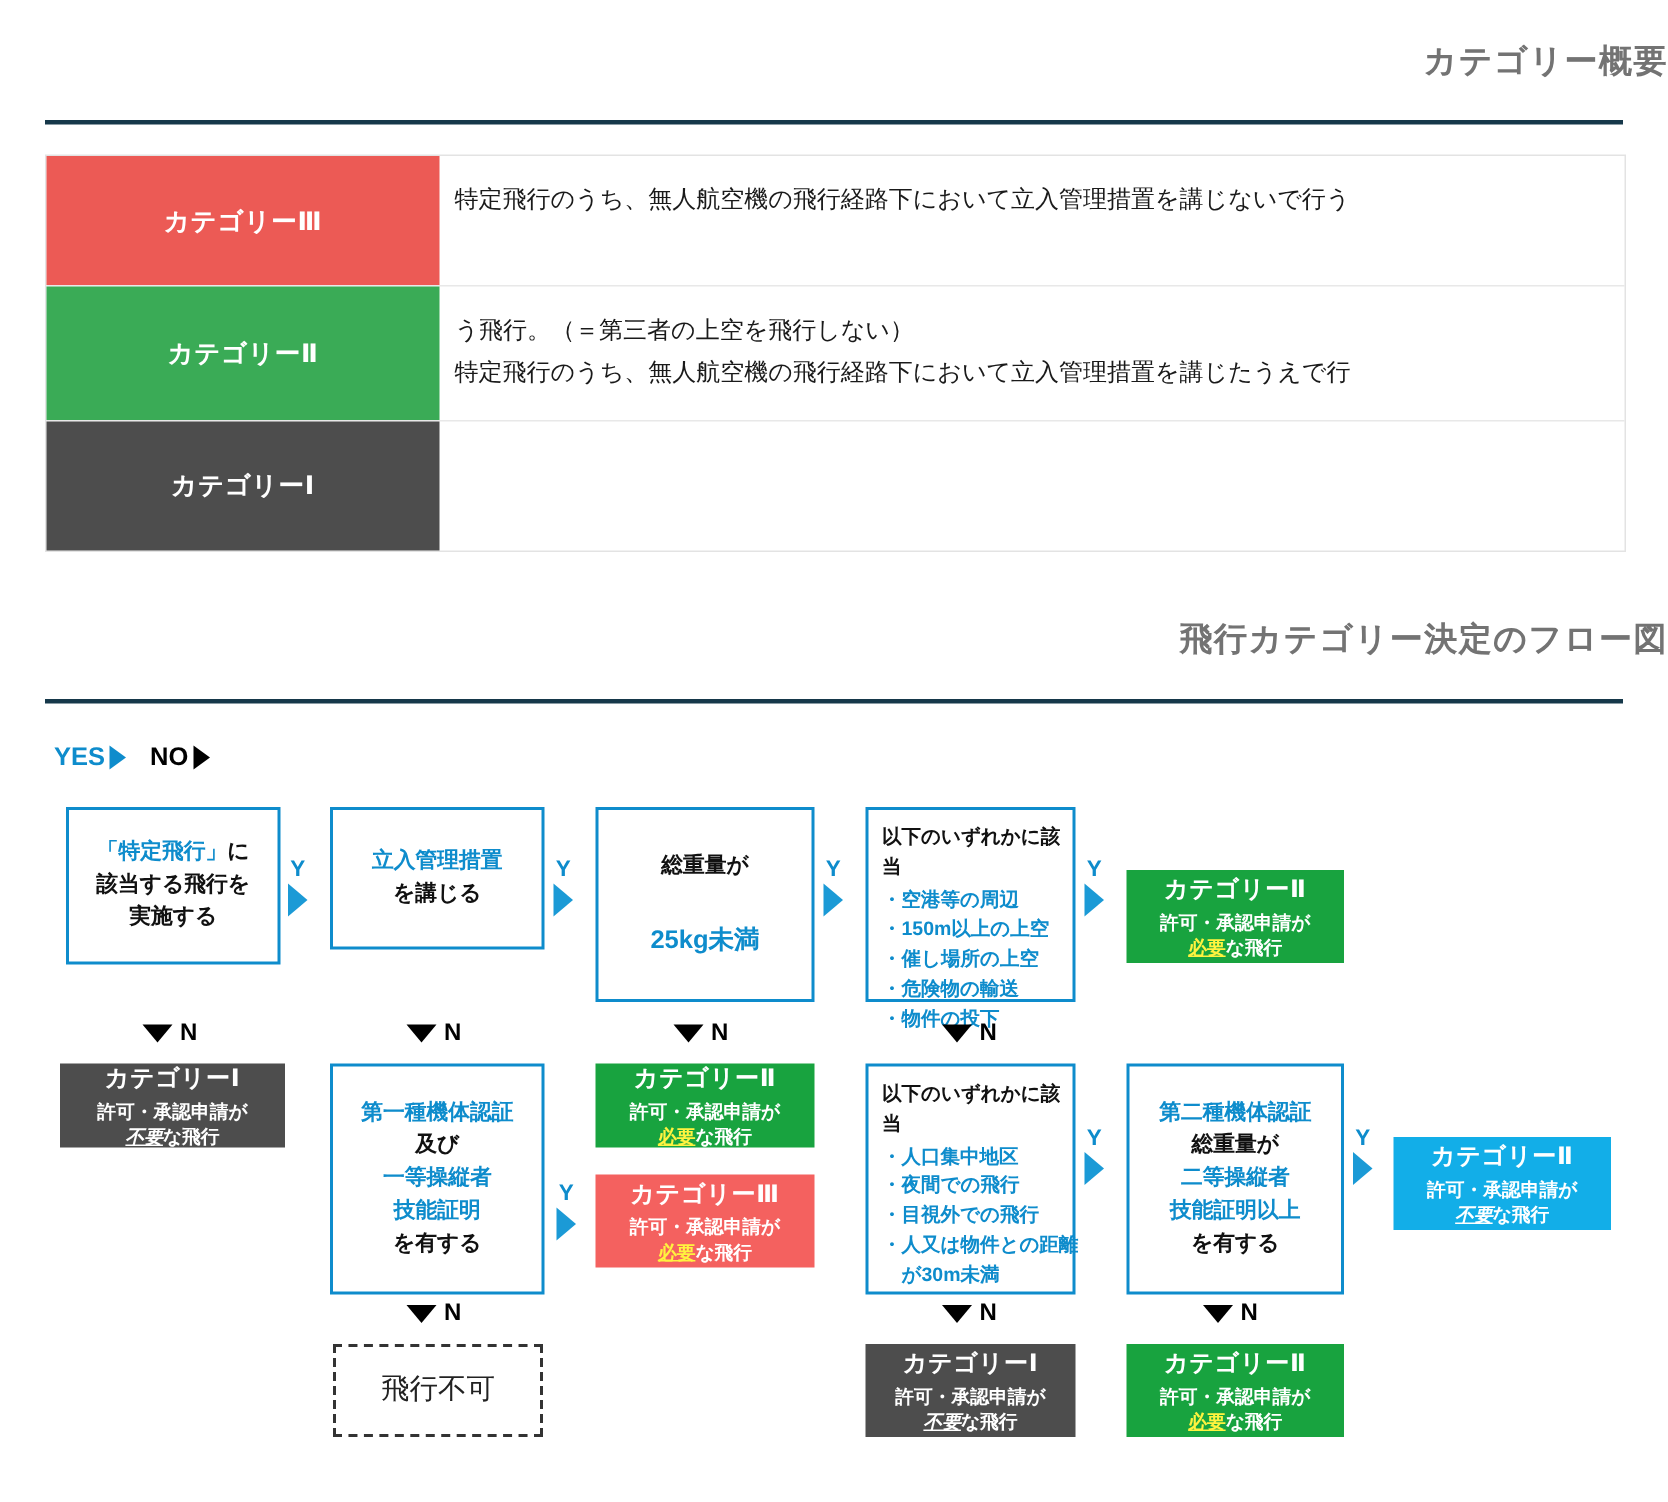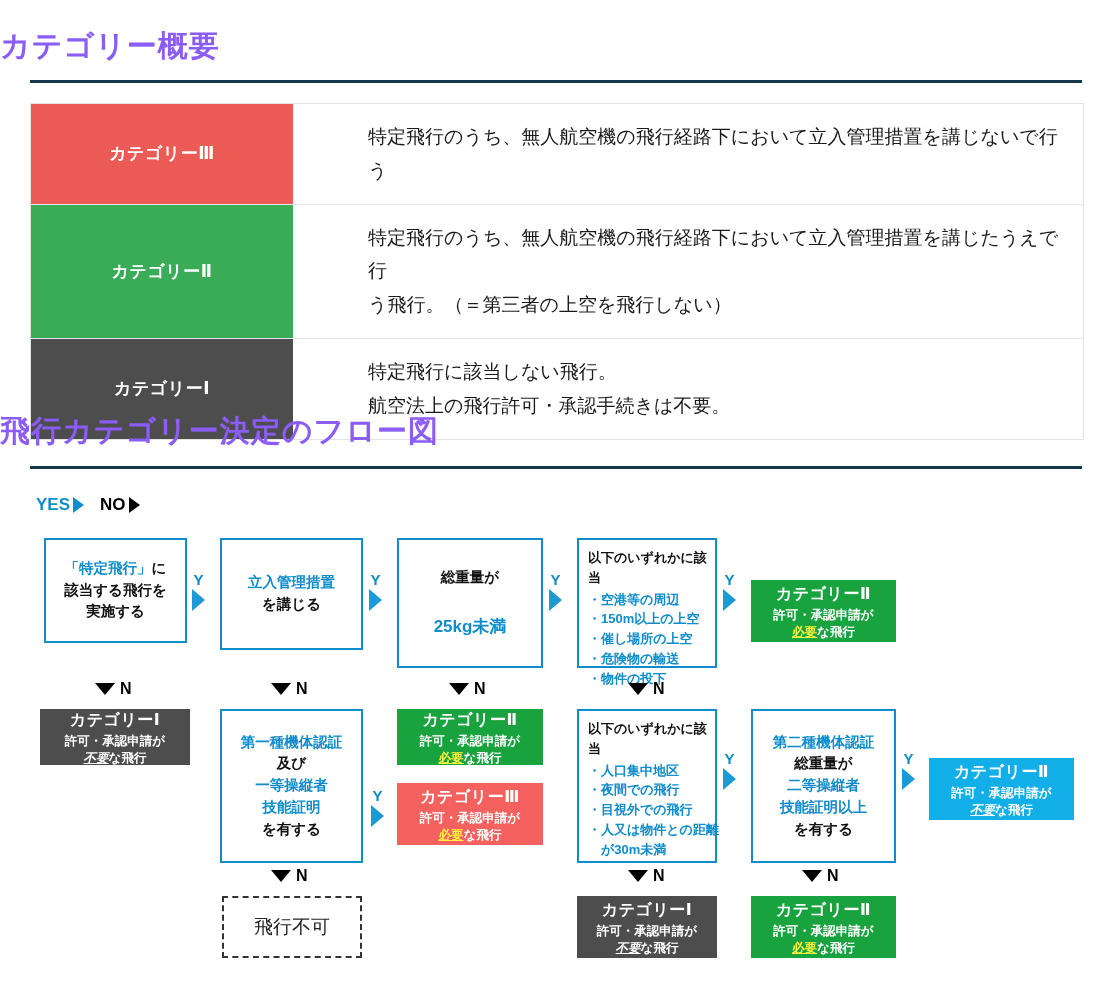--- a/index.html
+++ b/index.html
@@ -14,25 +14,25 @@
     font-family: "Liberation Sans", "DejaVu Sans", sans-serif;
     color: #231f20;
     overflow: hidden;
   }
 
   
   .section-title {
     position: absolute;
     left: 0;
     width: 1112px;
-    text-align: left;
-    font-size: 30px;
+    text-align: right;
+    font-size: 22px;
     font-weight: 700;
     letter-spacing: 1px;
-    color: #8b5cf6;
+    color: #737373;
   }
   .rule {
     position: absolute;
     left: 30px;
     width: 1052px;
     height: 3px;
     background: #16384a;
   }
 
   
@@ -57,27 +57,26 @@
     font-size: 17px;
     font-weight: 700;
     letter-spacing: 0.5px;
     box-sizing: border-box;
   }
   .cat-badge.c3 { background: #ec5a55; }
   .cat-badge.c2 { background: #3aab56; }
   .cat-badge.c1 { background: #4d4d4d; }
   .cat-desc {
     flex: 1;
-    padding: 16px 20px 16px 38px;
-    font-size: 19px;
+    padding: 16px 20px 16px 10px;
+    font-size: 16px;
     line-height: 1.78;
     color: #1a1a1a;
     font-family: "Liberation Serif", "DejaVu Serif", serif;
     box-sizing: border-box;
-    margin-left: 37px;
   }
 
   
   .legend { position: absolute; left: 36px; top: 495px; display: flex; align-items: flex-end; gap: 16px; }
   .legend-item { display: flex; align-items: center; gap: 3px; font-size: 17px; font-weight: 700; }
   .legend-item.yes { color: #0e8ccc; }
   .legend-item.no  { color: #000000; }
   .tri {
     width: 0; height: 0;
     border-left: 11px solid currentColor;
@@ -182,31 +181,27 @@
   <div class="cat-row">
     <div class="cat-badge c3">カテゴリーⅢ</div>
     <div class="cat-desc">
       <div>特定飛行のうち、無人航空機の飛行経路下において立入管理措置を講じないで行う</div>
     </div>
   </div>
 
   <div class="cat-row">
     <div class="cat-badge c2">カテゴリーⅡ</div>
     <div class="cat-desc">
+      <div>う飛行。（＝第三者の上空を飛行しない）</div>
       <div>特定飛行のうち、無人航空機の飛行経路下において立入管理措置を講じたうえで行</div>
-      <div>う飛行。（＝第三者の上空を飛行しない）</div>
     </div>
   </div>
 
   <div class="cat-row">
     <div class="cat-badge c1">カテゴリーⅠ</div>
-    <div class="cat-desc">
-      <div>特定飛行に該当しない飛行。</div>
-      <div>航空法上の飛行許可・承認手続きは不要。</div>
-    </div>
   </div>
 
 </div>
 
 <div class="section-title" style="top:411px;">飛行カテゴリー決定のフロー図</div>
 <div class="rule" style="top:466px;"></div>
 
 <div class="legend">
   <div class="legend-item yes">
     <span>YES</span>
@@ -222,21 +217,21 @@
   <div><span class="hl">「特定飛行」</span><span>に</span></div>
   <div>該当する飛行を</div>
   <div>実施する</div>
 </div>
 
 <div class="conn-y" style="left:192px; top:572px;">
   <span class="lbl">Y</span>
   <span class="arrow"></span>
 </div>
 
-<div class="node q" style="left:220px; top:538px; width:143px; height:112px;">
+<div class="node q" style="left:220px; top:538px; width:143px; height:95px;">
   <div><span class="hl">立入管理措置</span></div>
   <div>を講じる</div>
 </div>
 
 <div class="conn-y" style="left:369px; top:572px;">
   <span class="lbl">Y</span>
   <span class="arrow"></span>
 </div>
 
 <div class="node q" style="left:397px; top:538px; width:146px; height:130px;gap:25px;">

